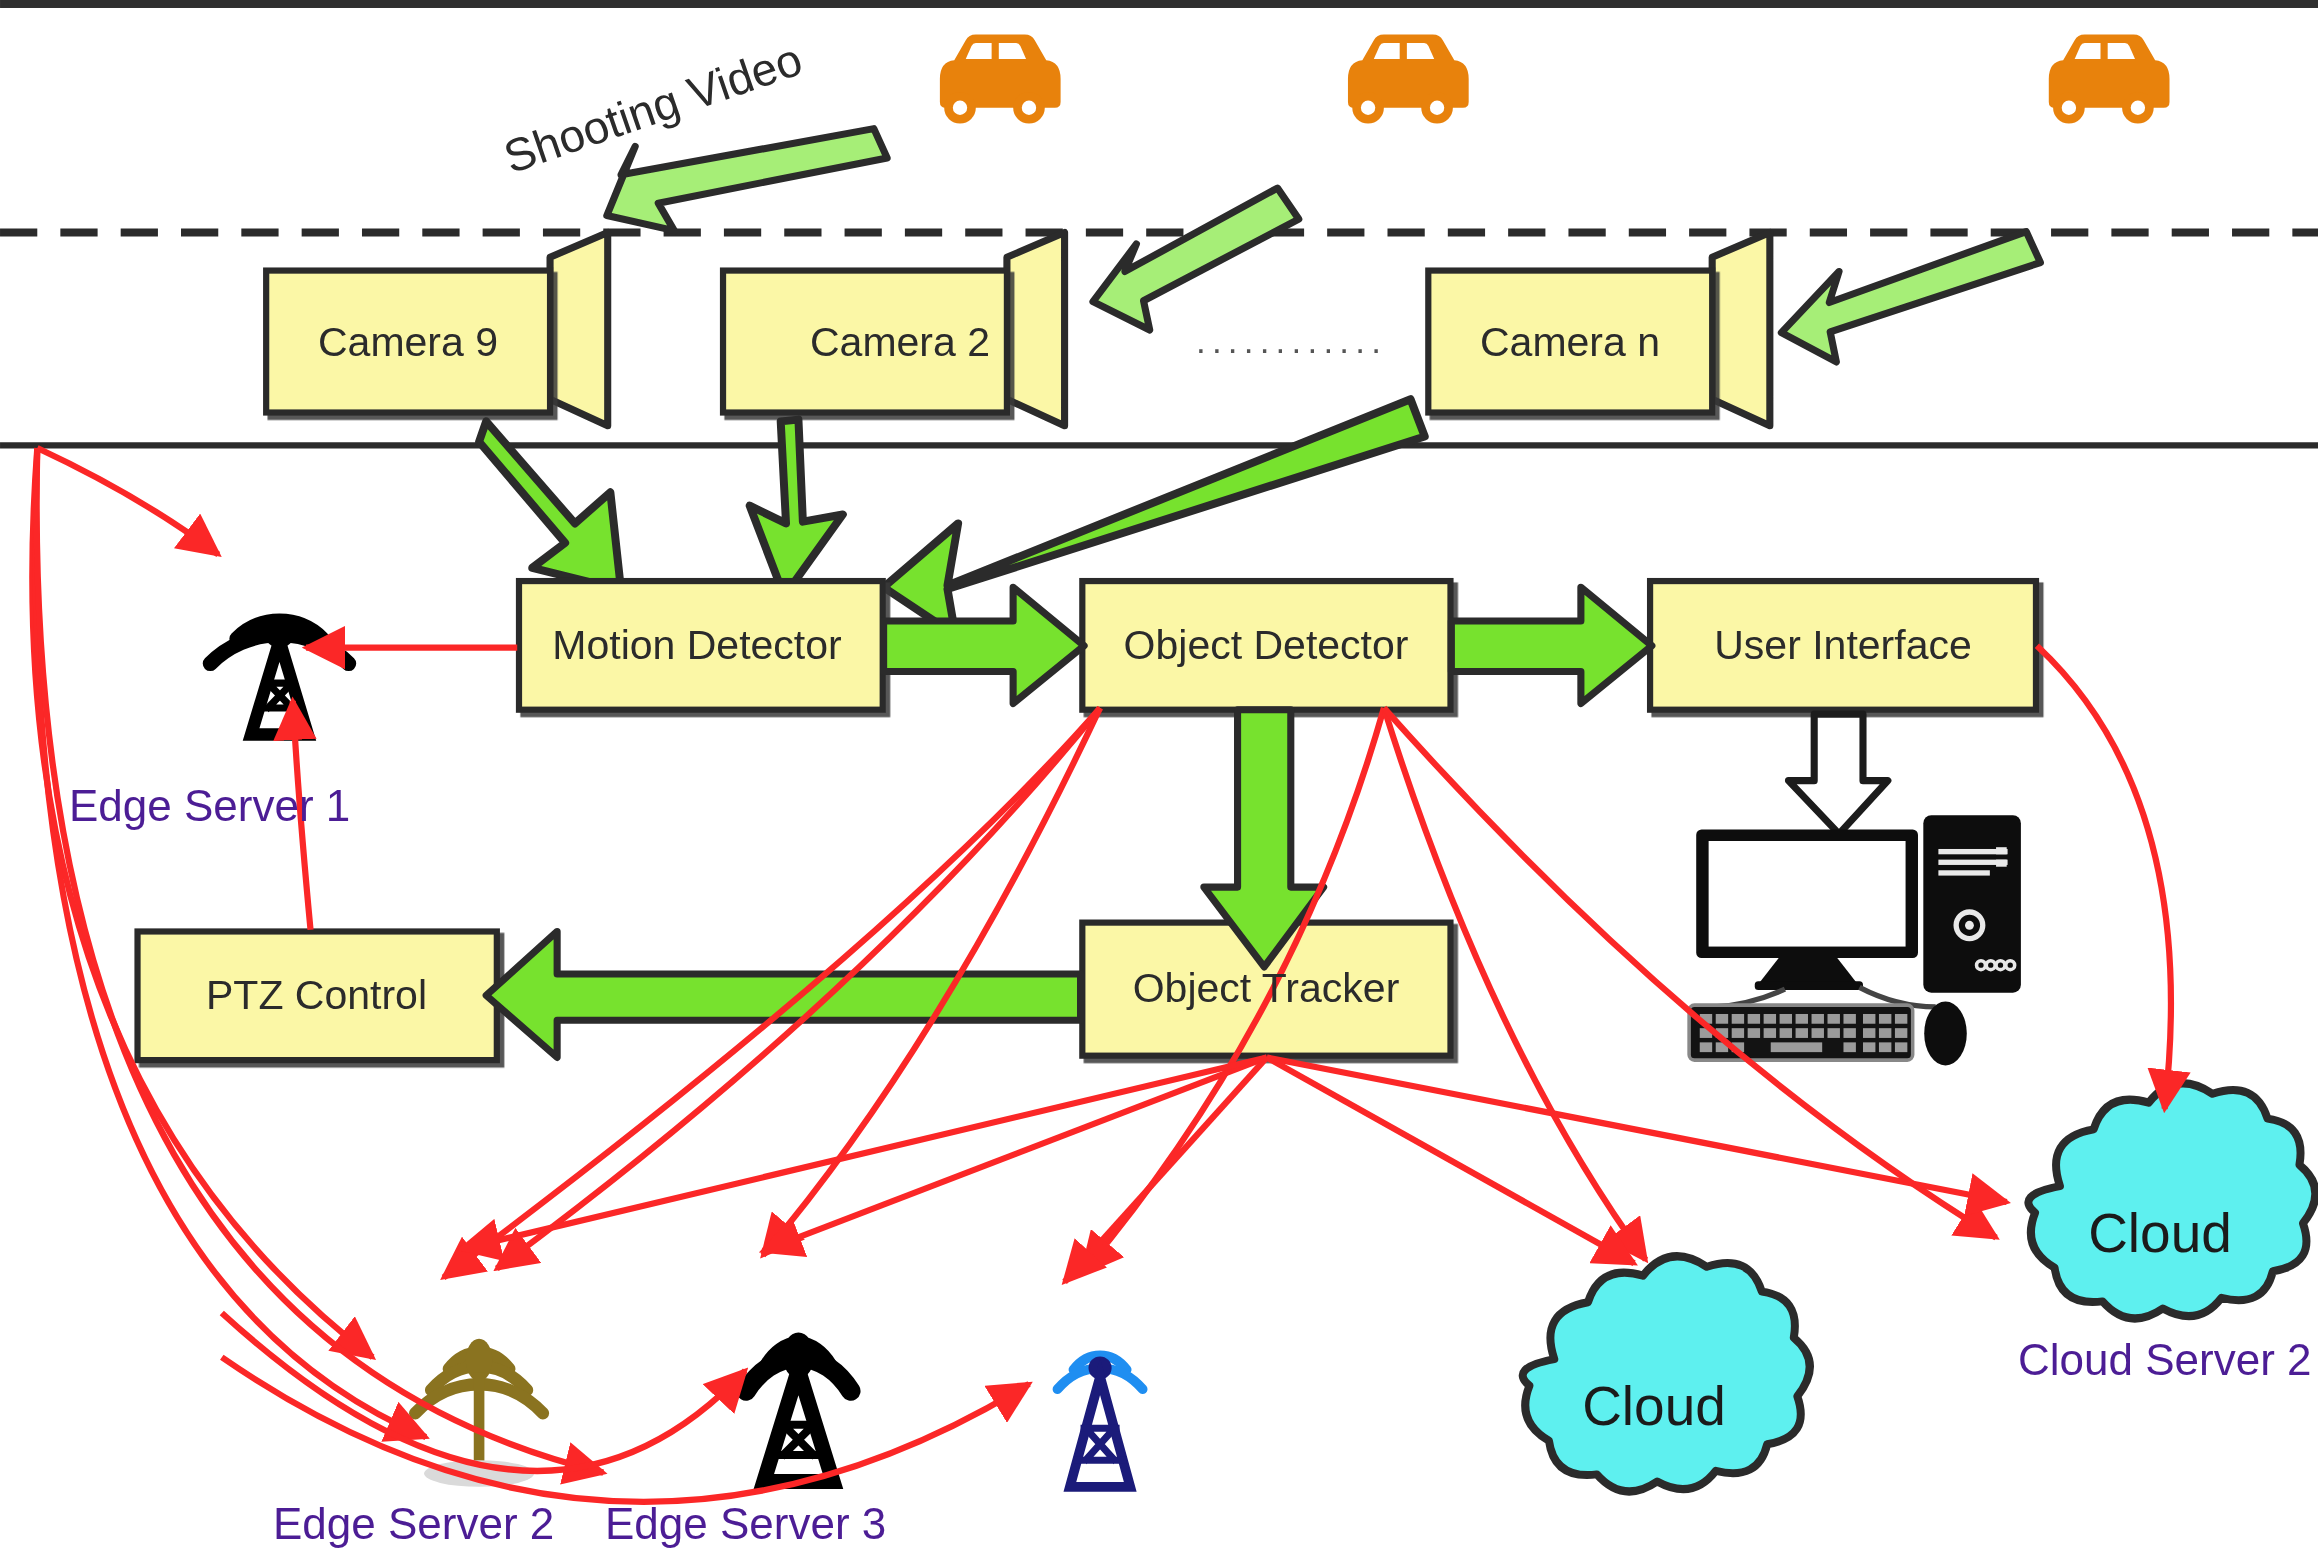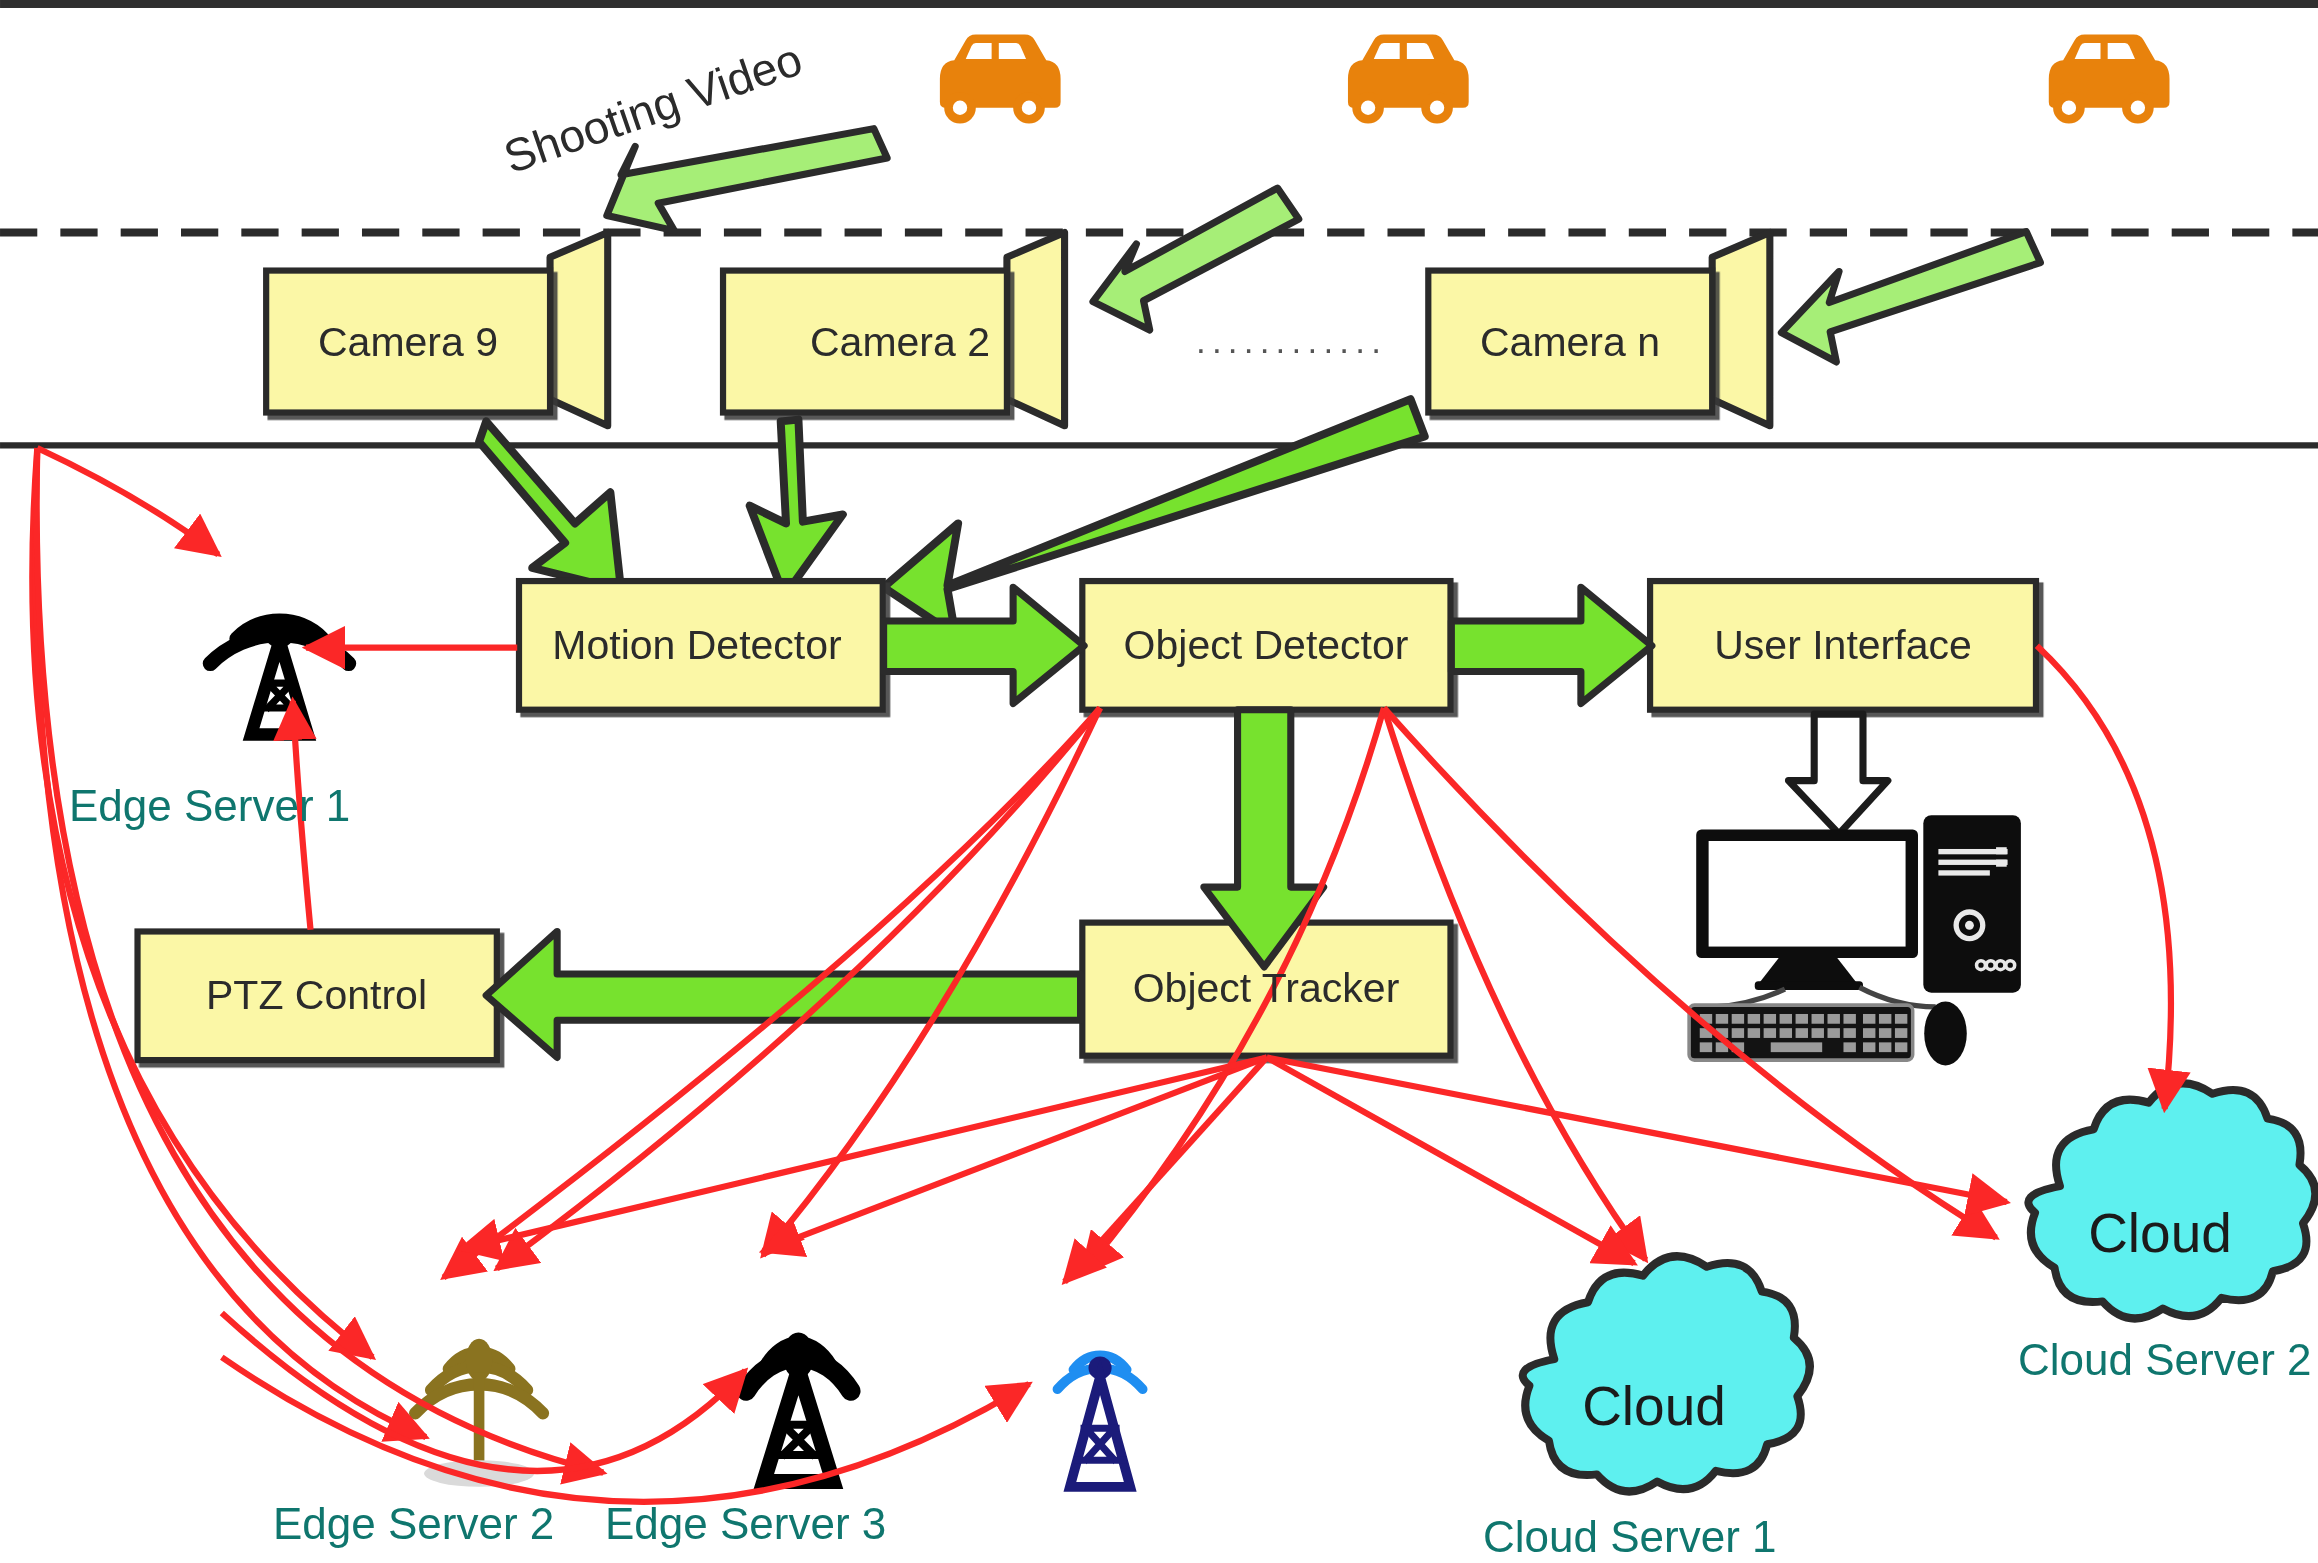--- a/index.html
+++ b/index.html
@@ -4,21 +4,21 @@
 <style>
   html,body{margin:0;padding:0;background:#fff;}
   body{font-family:"Liberation Sans",sans-serif;}
   #stage{position:relative;width:2319px;height:1564px;background:#ffffff;overflow:hidden;}
   #stage > svg{position:absolute;left:0;top:0;width:2319px;height:1564px;}
   .lbl{position:absolute;color:#2b2b2b;font-family:"Liberation Sans",sans-serif;white-space:nowrap;}
   .node-label{
     position:absolute;display:flex;align-items:center;justify-content:center;
     font-size:41px;color:#2b2b2b;pointer-events:none;
   }
-  .caption{font-size:44px;color:#0f766e;}
+  .caption{font-size:44px;color:#4c1d95;}
   .cloudtext{font-size:55px;color:#1b1b1b;}
   .shoot{
     font-size:46px;color:#2b2b2b;
     transform:rotate(-19deg);transform-origin:left top;
   }
   .dots{font-size:35px;color:#555;letter-spacing:6.2px;}
 </style>
 </head>
 <body>
 
@@ -286,17 +286,16 @@
   <div class="node-label" style="left:137px;top:931px;width:359px;height:129px;">PTZ Control</div>
   <div class="node-label" style="left:1082px;top:922px;width:368px;height:133px;">Object Tracker</div>
 
   <div class="lbl caption" style="left:69px;top:781px;">Edge Server 1</div>
   <div class="lbl caption" style="left:273px;top:1499px;">Edge Server 2</div>
   <div class="lbl caption" style="left:605px;top:1499px;">Edge Server 3</div>
 
   <div class="node-label cloudtext" style="left:1490px;top:1295px;width:328px;height:222px;">Cloud</div>
   <div class="node-label cloudtext" style="left:1996px;top:1122px;width:328px;height:222px;">Cloud</div>
 
-  <div class="lbl caption" style="left:1483px;top:1512px;">Cloud Server 1</div>
   <div class="lbl caption" style="left:2018px;top:1335px;">Cloud Server 2</div>
 
 </div>
 
 
 </body></html>

